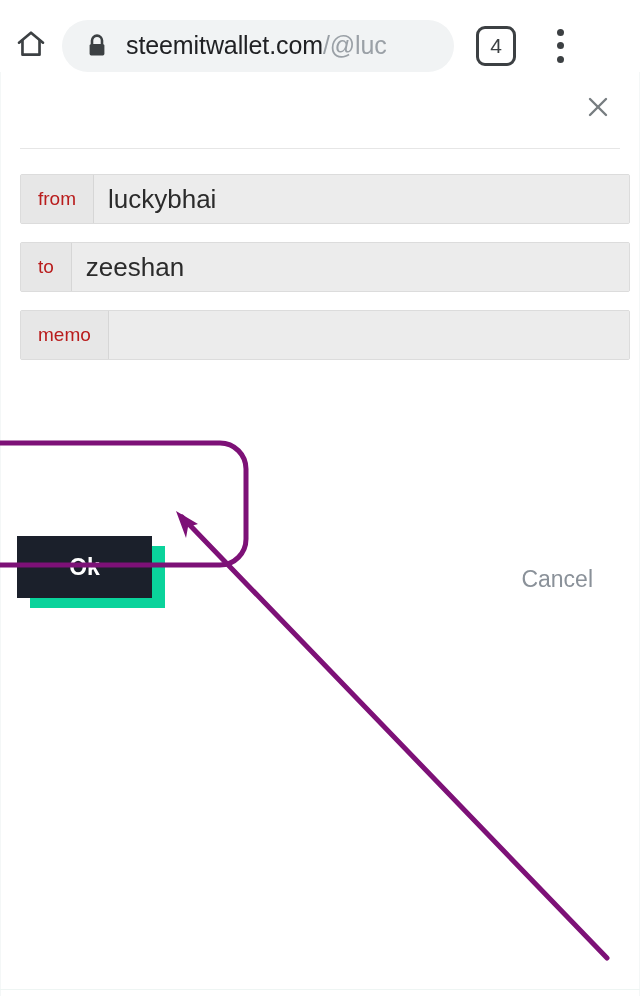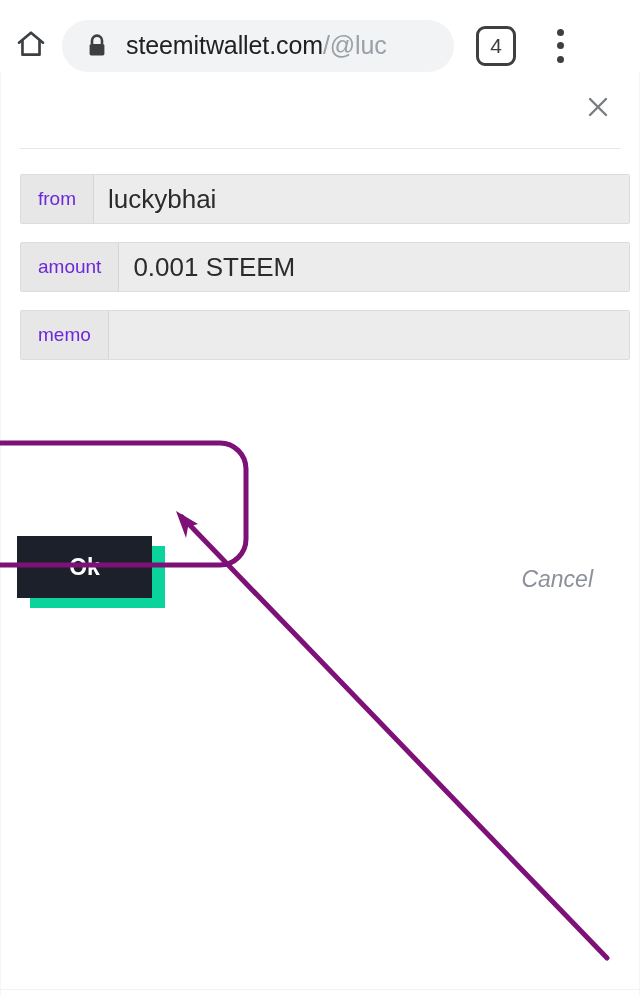--- a/index.html
+++ b/index.html
@@ -153,21 +153,21 @@
     overflow: hidden;
   }
 
   .row-label {
     display: flex;
     align-items: center;
     padding: 4px 17px;
     background: #e7e7e7;
     border-right: 1px solid #d6d6d6;
     font-size: 19px;
-    color: #6d28d9;
+    color: #b91c1c;
     white-space: nowrap;
   }
 
   .row-value {
     flex: 1 1 auto;
     display: flex;
     align-items: center;
     padding: 0 14px;
     background: #ececec;
     font-size: 26px;
@@ -209,21 +209,20 @@
     cursor: pointer;
   }
 
   #cancel-link {
     position: absolute;
     right: 47px;
     top: 120px;
     font-size: 23px;
     color: #8a9199;
     cursor: pointer;
-    font-style: italic;
   }
 
   
   #annotation {
     position: absolute;
     left: 0; top: 0;
     width: 640px;
     height: 996px;
     pointer-events: none;
   }
@@ -297,25 +296,25 @@
       <div id="header-divider"></div>
     </div>
 
     <div id="form-rows">
 
       <div class="form-row">
         <div class="row-label">from</div>
         <div class="row-value">luckybhai</div>
       </div>
 
-
       <div class="form-row">
-        <div class="row-label">amount</div>
-        <div class="row-value">0.001 STEEM</div>
+        <div class="row-label">to</div>
+        <div class="row-value">zeeshan</div>
       </div>
+
 
       <div class="form-row">
         <div class="row-label">memo</div>
         <div class="row-value"></div>
       </div>
     </div>
 
     <div id="actions">
       <div id="ok-shadow"></div>
       <button id="ok-button">Ok</button>

